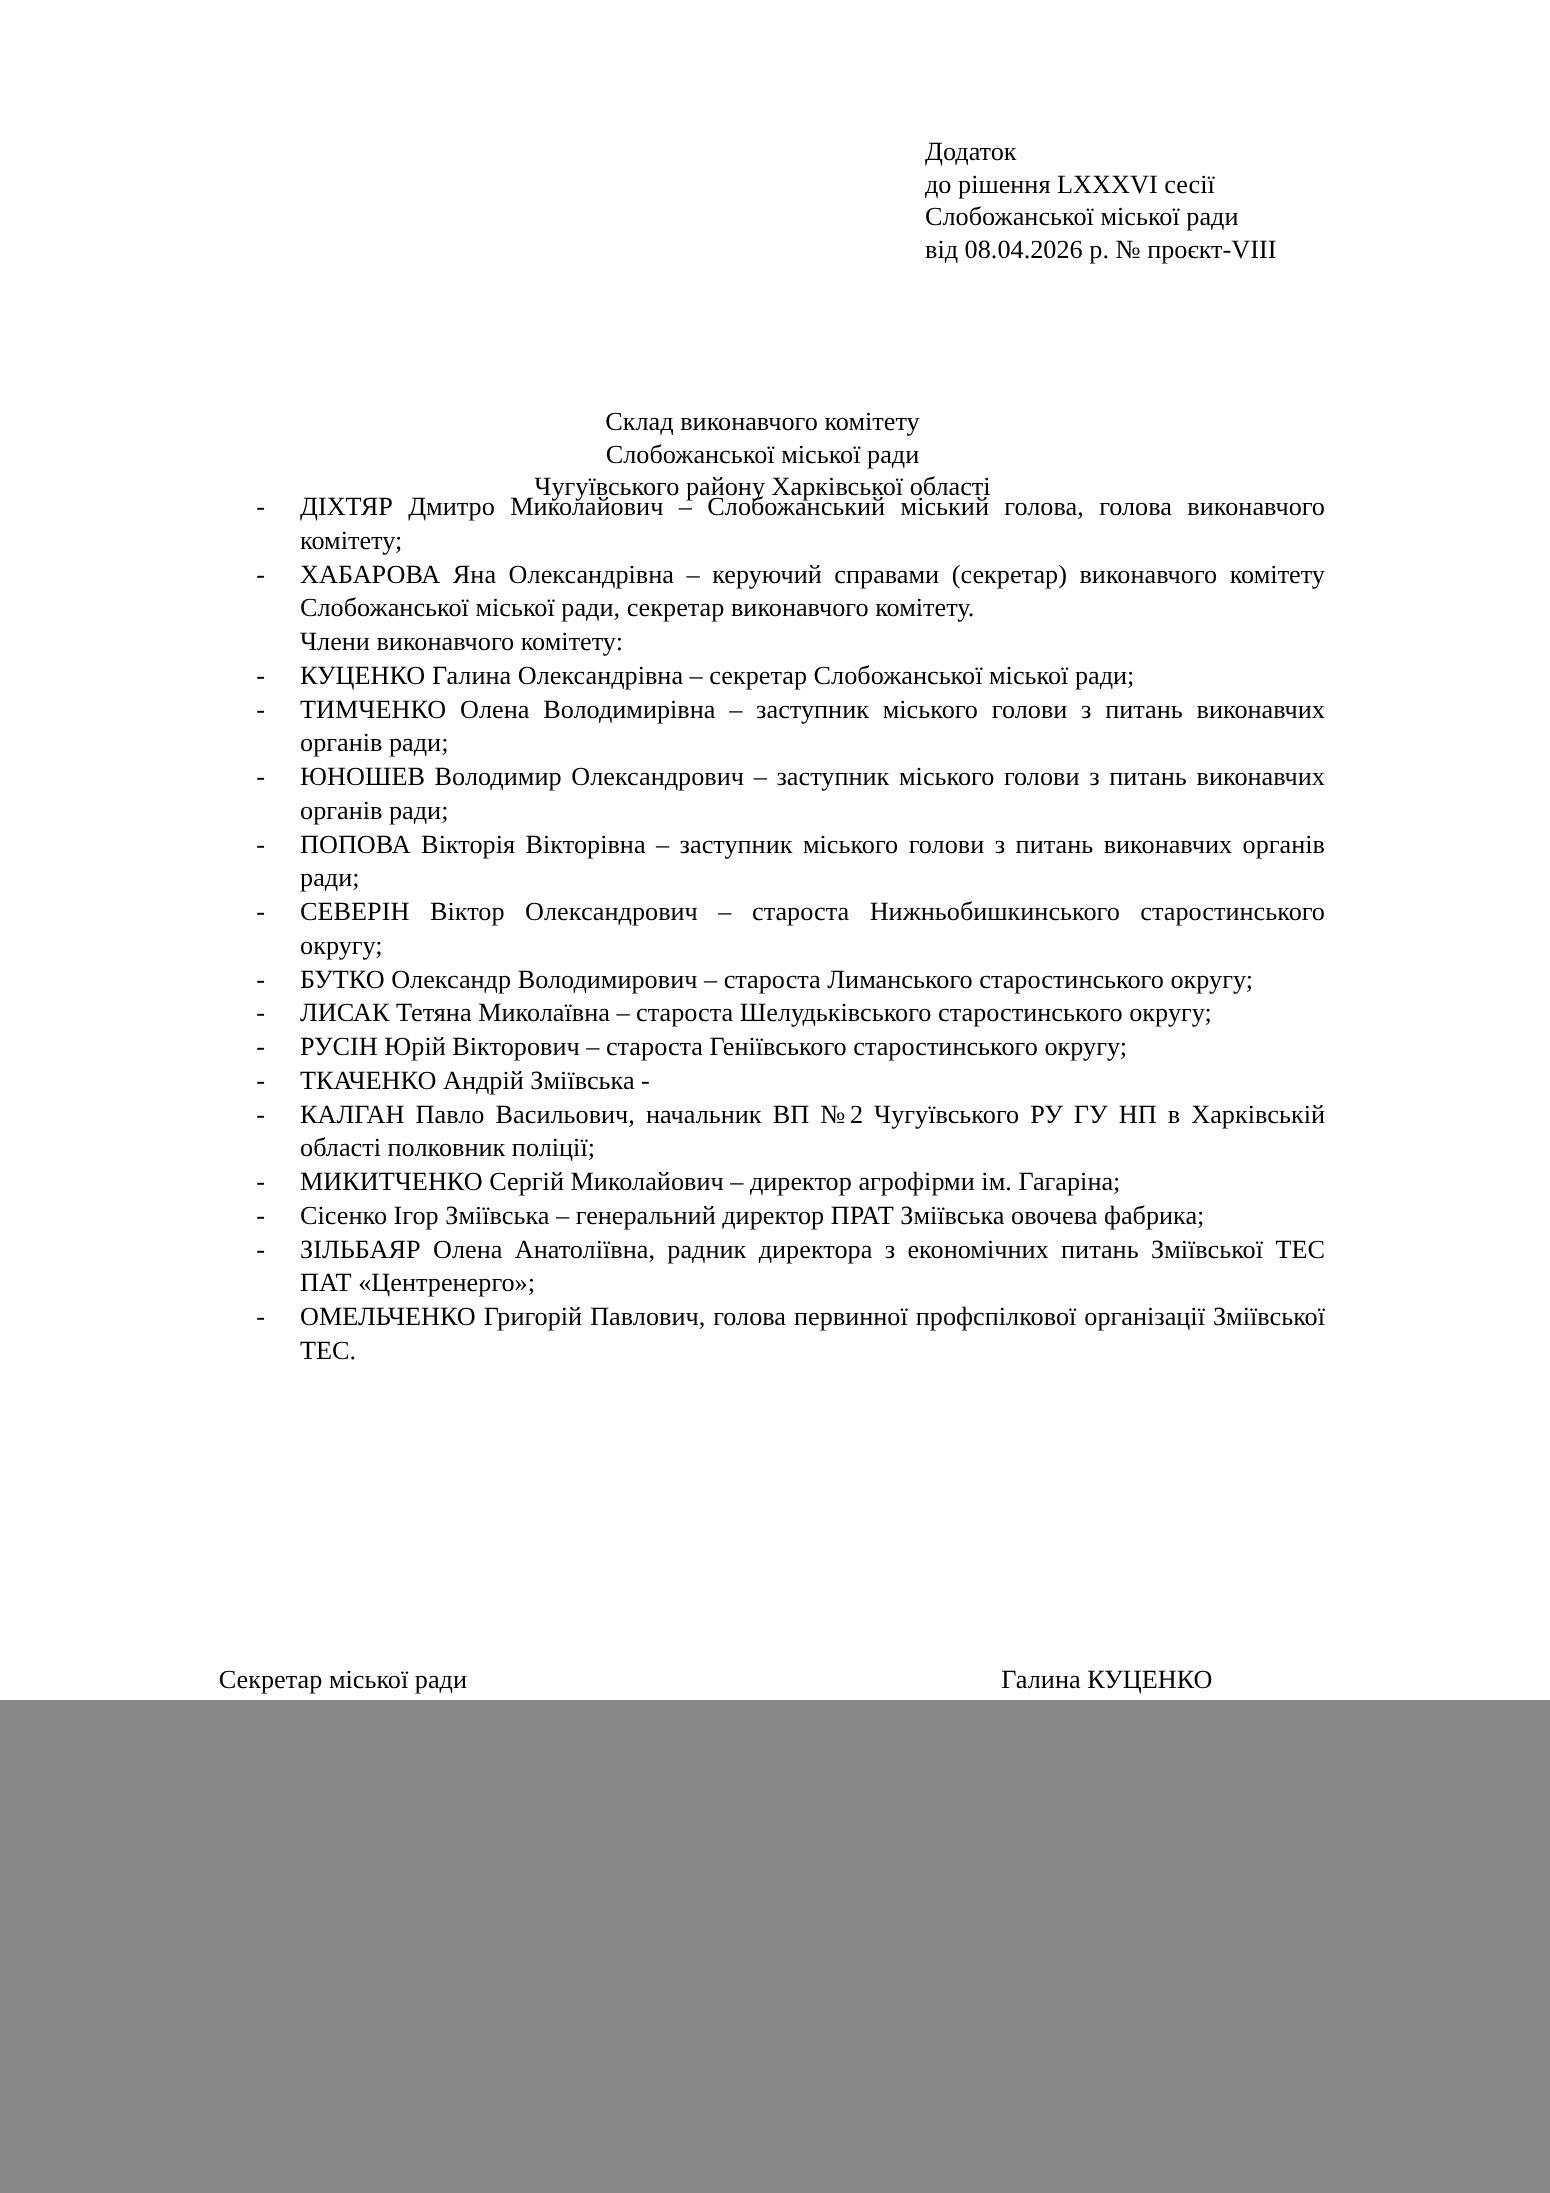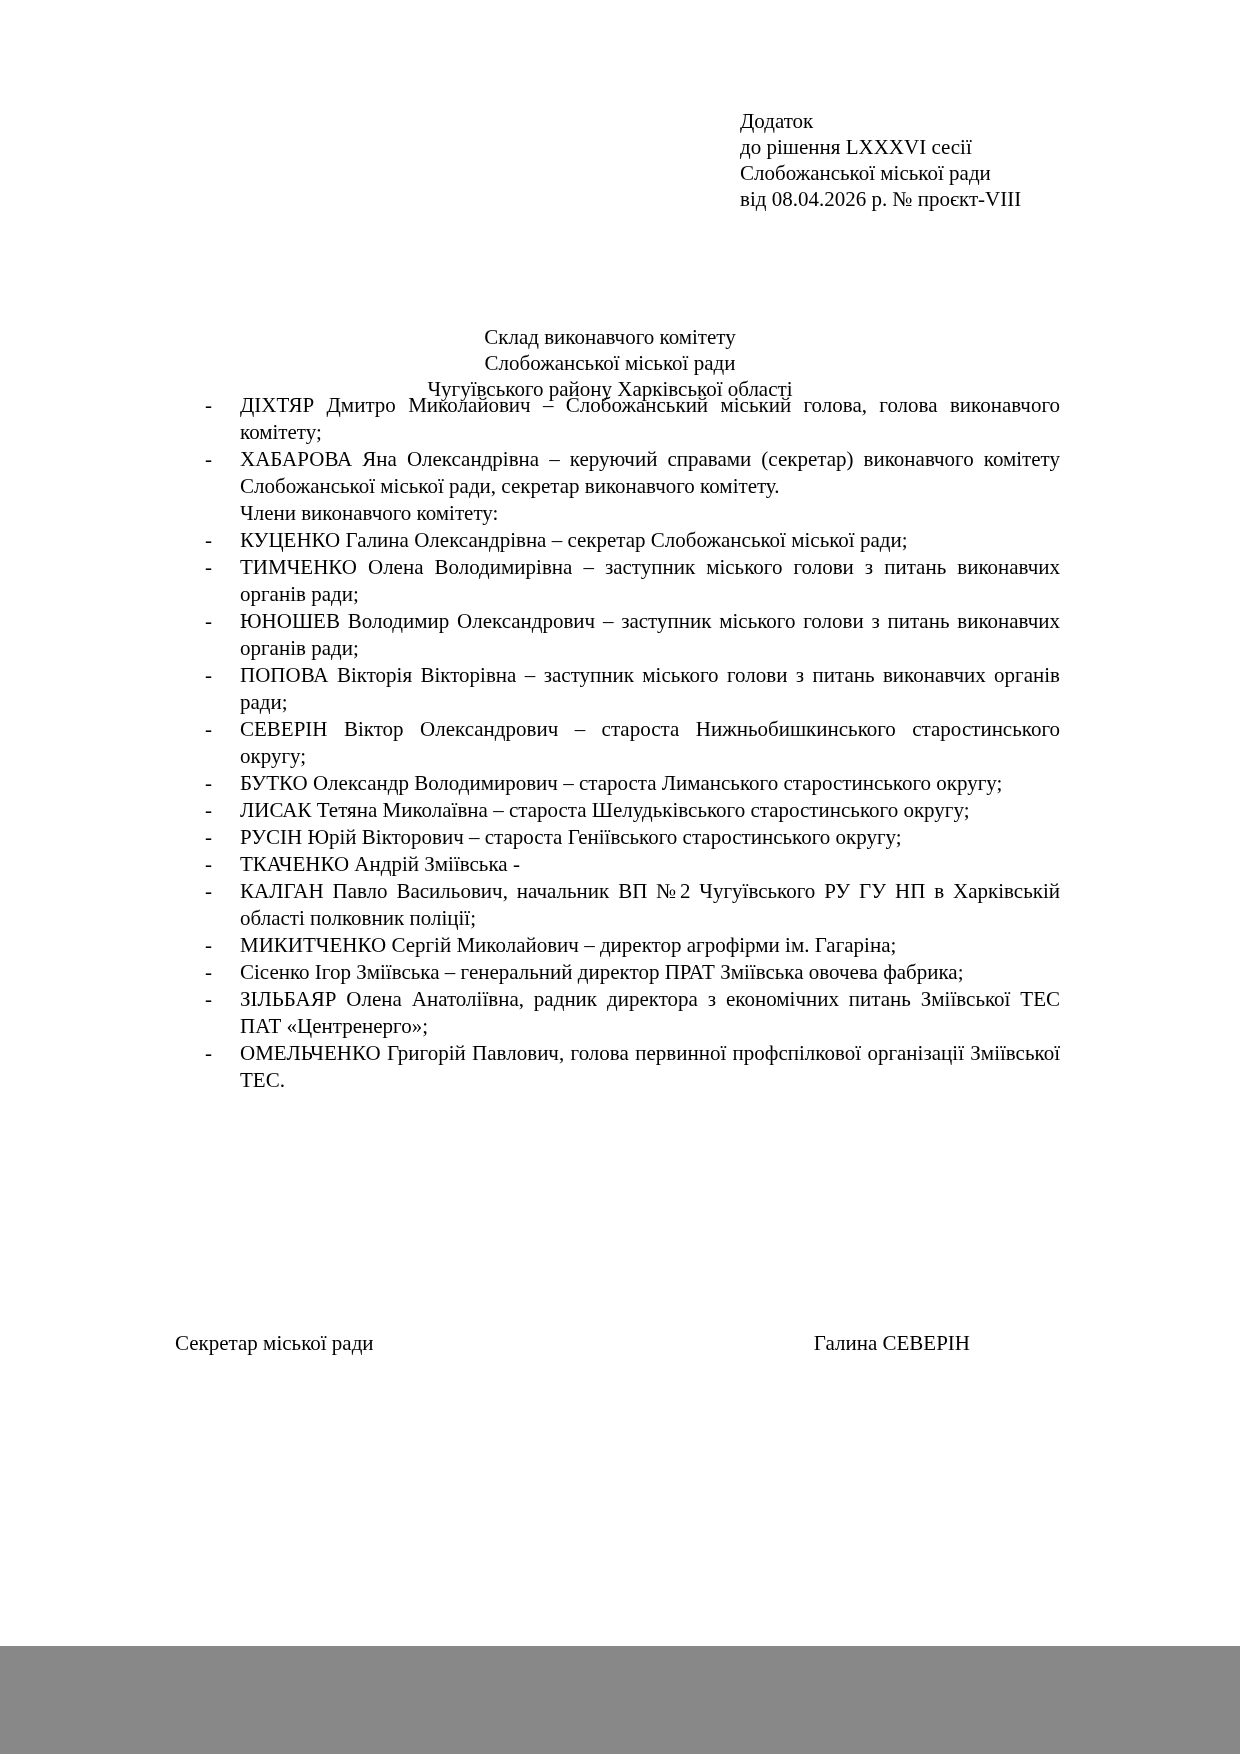--- a/index.html
+++ b/index.html
@@ -3,21 +3,21 @@
 <meta charset="utf-8">
 <style>
   html, body {
     margin: 0;
     padding: 0;
     background: #888;
   }
   .page {
     position: relative;
     width: 1240px;
-    height: 1646px;
+    height: 1360px;
     margin: 0 auto;
     background: #ffffff;
     font-family: "Liberation Serif", "DejaVu Serif", serif;
     color: #000000;
     overflow: hidden;
   }
   .header-block {
     position: absolute;
     left: 740px;
     top: 108px;
@@ -136,16 +136,16 @@
       <div class="doc-list-item">
       <span class="marker">-</span><span class="text">ЗІЛЬБАЯР Олена Анатоліївна, радник директора з економічних питань Зміївської ТЕС ПАТ «Центренерго»;</span>
     </div>
       <div class="doc-list-item">
       <span class="marker">-</span><span class="text">ОМЕЛЬЧЕНКО Григорій Павлович, голова первинної профспілкової організації Зміївської ТЕС.</span>
     </div>
     </div>
 
   <div class="footer-row">
     <span class="sig-title">Секретар міської ради</span>
-    <span class="sig-name">Галина СЕВЕРІН</span>
+    <span class="sig-name">Галина КУЦЕНКО</span>
   </div>
 
 </div>
 
 </body></html>

